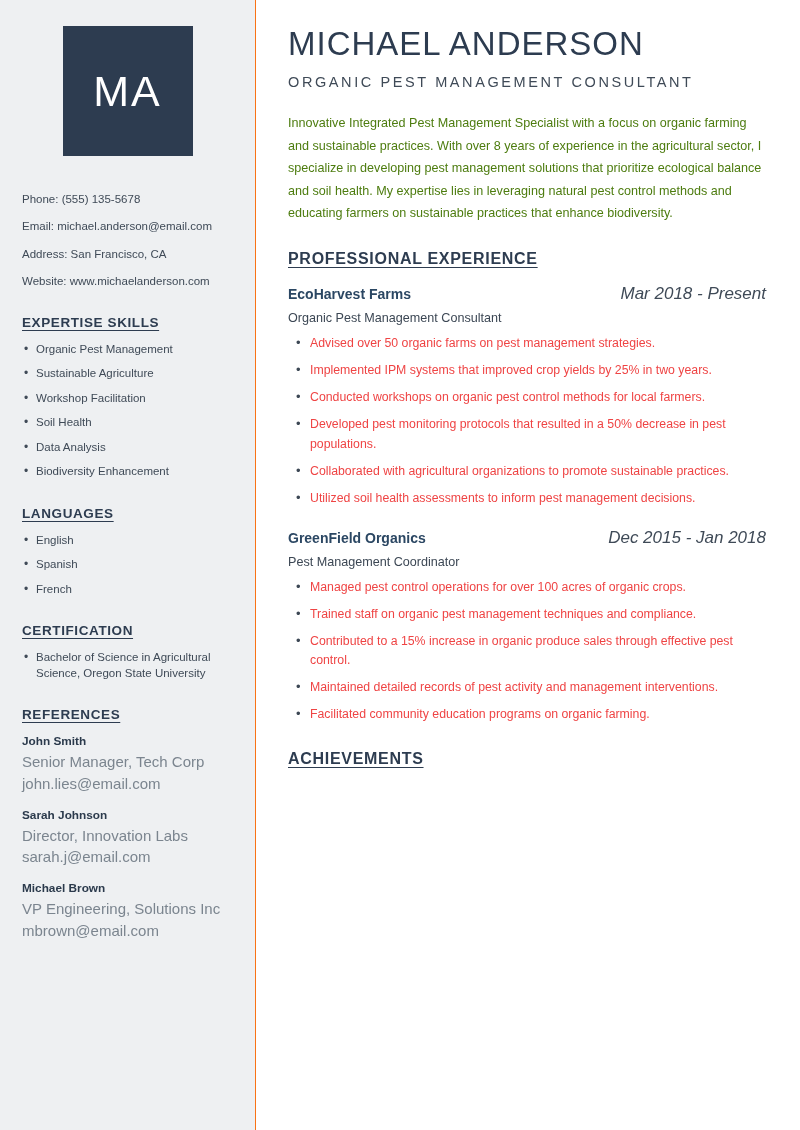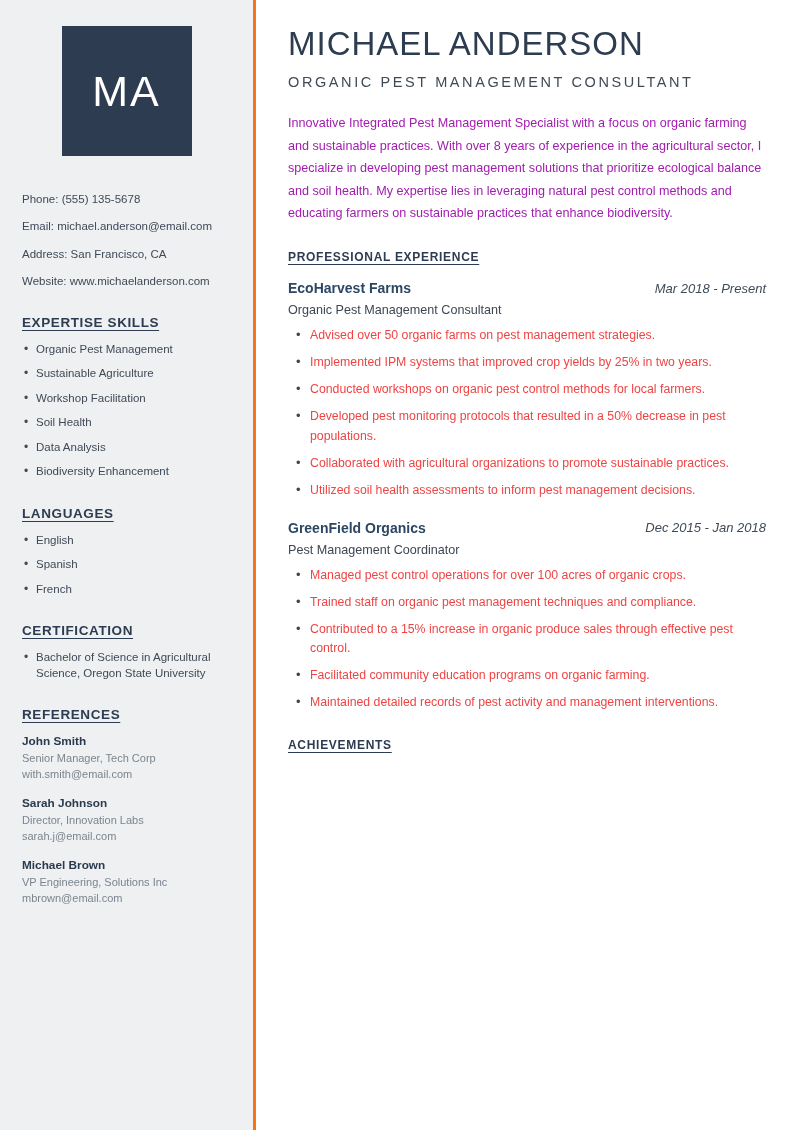--- a/index.html
+++ b/index.html
@@ -12,21 +12,21 @@
     position: relative;
     width: 800px; height: 1130px;
     display: flex;
     background: #ffffff;
   }
   
   .sidebar {
     width: 256px;
     height: 100%;
     background: #eef0f2;
-    border-right: 3px solid #f97316;
+    border-right: 1px solid #f97316;
     padding: 24px 22px 24px 22px;
   }
   .monogram-wrap {
     display: flex;
     justify-content: center;
     margin-top: 2px;
   }
   .monogram {
     width: 130px; height: 130px;
     background: #2d3c50;
@@ -75,21 +75,21 @@
     font-size: 12px;
   }
   .ref-item { margin-bottom: 13px; }
   .ref-name {
     font-size: 11.8px;
     font-weight: bold;
     color: #2b3a4c;
     margin-bottom: 3px;
   }
   .ref-line {
-    font-size: 11px;
+    font-size: 15px;
     color: #7b858f;
     line-height: 1.45;
   }
 
   
   .main {
     flex: 1;
     padding: 26px 34px 20px 32px;
   }
   .name {
@@ -101,46 +101,46 @@
   }
   .role {
     font-size: 14.5px;
     color: #3f4a57;
     letter-spacing: 2.6px;
     margin-top: 12px;
   }
   .summary {
     margin-top: 22px;
     font-size: 12.6px;
-    color: #a21caf;
+    color: #4d7c0f;
     line-height: 1.78;
     text-align: left;
   }
   .main-heading {
-    font-size: 12px;
+    font-size: 16px;
     font-weight: bold;
     color: #2d3c50;
     letter-spacing: 0.7px;
     text-decoration: underline;
     text-underline-offset: 3px;
     margin-top: 26px;
     margin-bottom: 16px;
   }
   .job-head {
     display: flex;
     align-items: center;
     justify-content: space-between;
   }
   .job-company {
     font-size: 14px;
     font-weight: bold;
     color: #2b4763;
   }
   .job-dates {
-    font-size: 13px;
+    font-size: 17px;
     font-style: italic;
     color: #3f4a57;
   }
   .job-title {
     font-size: 12.6px;
     color: #3c4754;
     margin-top: 7px;
     margin-bottom: 9px;
   }
   .main-bullets li {
@@ -200,21 +200,21 @@
     <div class="side-heading">CERTIFICATION</div>
     <ul class="bullets">
       <li>Bachelor of Science in Agricultural Science, Oregon State University</li>
     </ul>
 
     <div class="side-heading">REFERENCES</div>
 
     <div class="ref-item">
       <div class="ref-name">John Smith</div>
       <div class="ref-line">Senior Manager, Tech Corp</div>
-      <div class="ref-line">with.smith@email.com</div>
+      <div class="ref-line">john.lies@email.com</div>
     </div>
     <div class="ref-item">
       <div class="ref-name">Sarah Johnson</div>
       <div class="ref-line">Director, Innovation Labs</div>
       <div class="ref-line">sarah.j@email.com</div>
     </div>
     <div class="ref-item">
       <div class="ref-name">Michael Brown</div>
       <div class="ref-line">VP Engineering, Solutions Inc</div>
       <div class="ref-line">mbrown@email.com</div>
@@ -250,21 +250,21 @@
     <section class="job-block">
       <div class="job-head">
         <span class="job-company">GreenField Organics</span>
         <span class="job-dates">Dec 2015 - Jan 2018</span>
       </div>
       <div class="job-title">Pest Management Coordinator</div>
       <ul class="main-bullets">
         <li>Managed pest control operations for over 100 acres of organic crops.</li>
         <li>Trained staff on organic pest management techniques and compliance.</li>
         <li>Contributed to a 15% increase in organic produce sales through effective pest control.</li>
+        <li>Maintained detailed records of pest activity and management interventions.</li>
         <li>Facilitated community education programs on organic farming.</li>
-        <li>Maintained detailed records of pest activity and management interventions.</li>
       </ul>
     </section>
 
     <div class="main-heading">ACHIEVEMENTS</div>
 
   </main>
 </div>
 
 </body></html>

